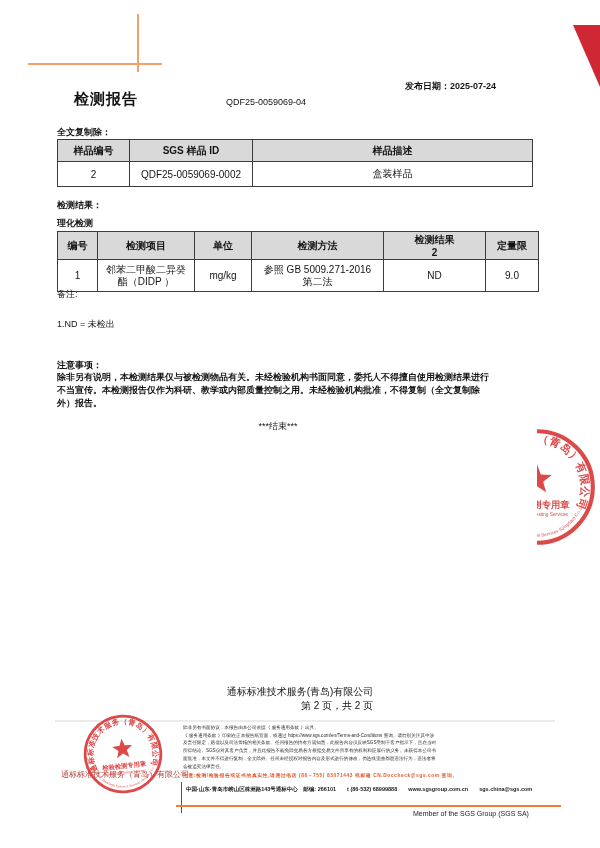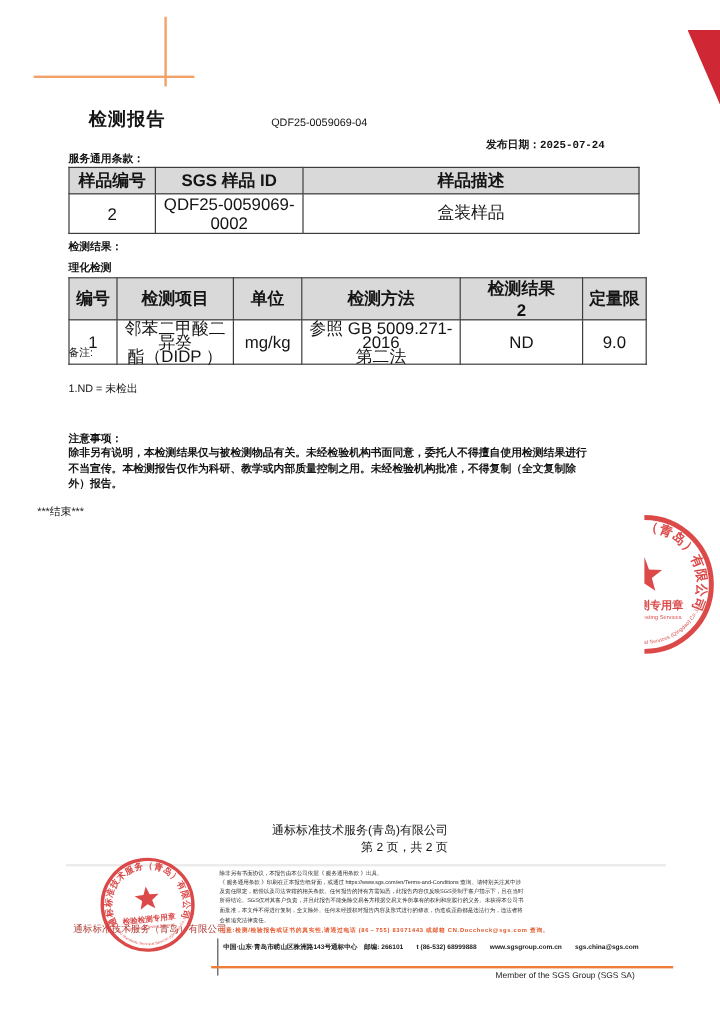--- a/index.html
+++ b/index.html
@@ -16,28 +16,28 @@
   .corner-tri{fill:#cf2733;}
 
   
   .report-title{font-size:15px;font-weight:bold;letter-spacing:1px;}
   .report-no{font-size:9px;}
   .issue-date{font-size:9px;font-weight:bold;}
 
   .section-head{font-size:9px;font-weight:bold;}
   .plain{font-size:9px;}
 
-  table{border-collapse:collapse;table-layout:fixed;font-size:14px;}
+  table{border-collapse:collapse;table-layout:fixed;font-size:10px;}
   th,td{border:1px solid #3c3c3c;text-align:center;vertical-align:middle;padding:0 2px;}
   th{background:#d9d9d9;font-weight:bold;}
   .t1 th{height:21px;} .t1 td{height:24px;}
   .t2 th{height:27px;} .t2 td{height:31px;line-height:12px;}
 
   .notice-block{font-size:9px;font-weight:bold;line-height:13px;}
-  .end-marker{font-size:9px;text-align:left;width:556px;padding-left:31px;}
+  .end-marker{font-size:9px;text-align:center;width:556px;}
 
   .footer-company{font-size:10px;text-align:center;width:600px;}
   .footer-page{font-size:10px;text-align:center;width:600px;padding-left:37px;}
   .hairline{background:#ebebeb;height:2px;}
 
   .terms{font-size:4.6px;line-height:7.7px;color:#2b2b2b;width:380px;}
   .terms-red{font-size:4.8px;color:#e4572b;letter-spacing:0.6px;font-weight:bold;}
   .addr{font-size:5.5px;font-weight:bold;color:#222;white-space:nowrap;}
   .vbar{width:1px;background:#555;}
   .orange-rule{background:#ef7d3a;height:2px;}
@@ -55,23 +55,23 @@
 
   <div class="abs logo-hline" style="left:28px;top:63px;width:134px;"></div>
   <div class="abs logo-vline" style="left:137px;top:14px;height:58px;"></div>
 
   <svg class="abs" style="right:0;top:25px;" width="27" height="62">
     <polygon class="corner-tri" points="0,0 27,0 27,62"></polygon>
   </svg>
 
   <div class="abs report-title" style="left:44px;top:90px;margin-left:30px;">检测报告</div>
   <div class="abs report-no" style="left:226px;top:97px;">QDF25-0059069-04</div>
-  <div class="abs issue-date" style="left:405px;top:114px;font-family:Liberation Mono, monospace;">发布日期：2025-07-24</div>
-
-  <div class="abs section-head" style="left:57px;top:126px;">服务通用条款：</div>
+  <div class="abs issue-date" style="left:405px;top:80px;">发布日期：2025-07-24</div>
+
+  <div class="abs section-head" style="left:57px;top:126px;">全文复制除：</div>
   <table class="abs t1" style="left:57px;top:139px;width:475px;">
     <colgroup>
         <col style="width:72px">
         <col style="width:123px">
         <col style="width:280px">
       </colgroup>
     <thead>
       <tr>
         <th>样品编号</th>
         <th>SGS 样品 ID</th>

